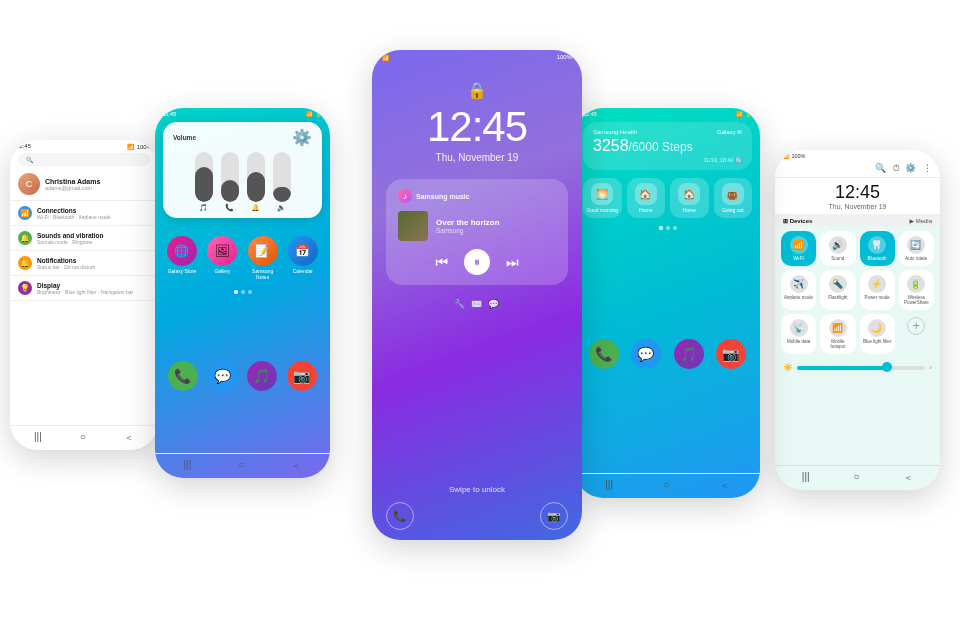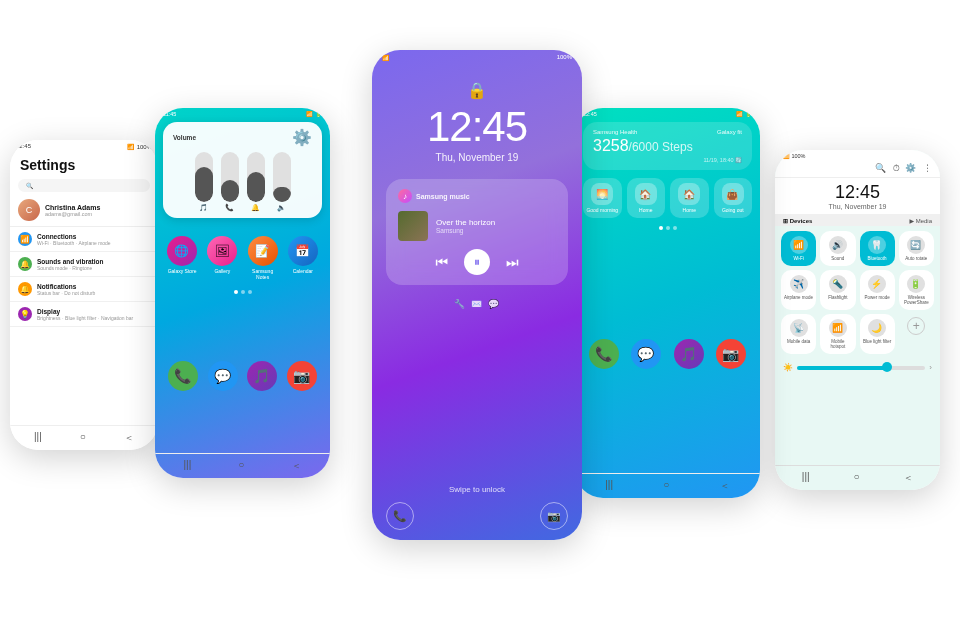--- a/index.html
+++ b/index.html
@@ -398,21 +398,21 @@
     .music-album-art {
       width: 30px;
       height: 30px;
       border-radius: 4px;
       background: linear-gradient(135deg, #556b2f, #8b7355);
       flex-shrink: 0;
     }
     .music-song-name {
       font-size: 8px;
       color: white;
-      font-weight: 400;
+      font-weight: 700;
     }
     .music-artist {
       font-size: 6.5px;
       color: rgba(255,255,255,0.7);
     }
     .music-controls {
       display: flex;
       justify-content: center;
       align-items: center;
       gap: 16px;
@@ -709,21 +709,20 @@
 <body>
 
 <div class="scene">
 
   <div class="phone phone-1">
     <div class="settings-screen">
       <div class="settings-status-bar">
         <span>12:45</span>
         <span>📶 100%</span>
       </div>
-      <div class="settings-title">Settings</div>
       <div class="settings-search">
         <span>🔍</span>
       </div>
       <div class="settings-profile">
         <div class="profile-avatar">C</div>
         <div class="profile-info">
           <div class="profile-name">Christina Adams</div>
           <div class="profile-email">adams@gmail.com</div>
         </div>
       </div>

